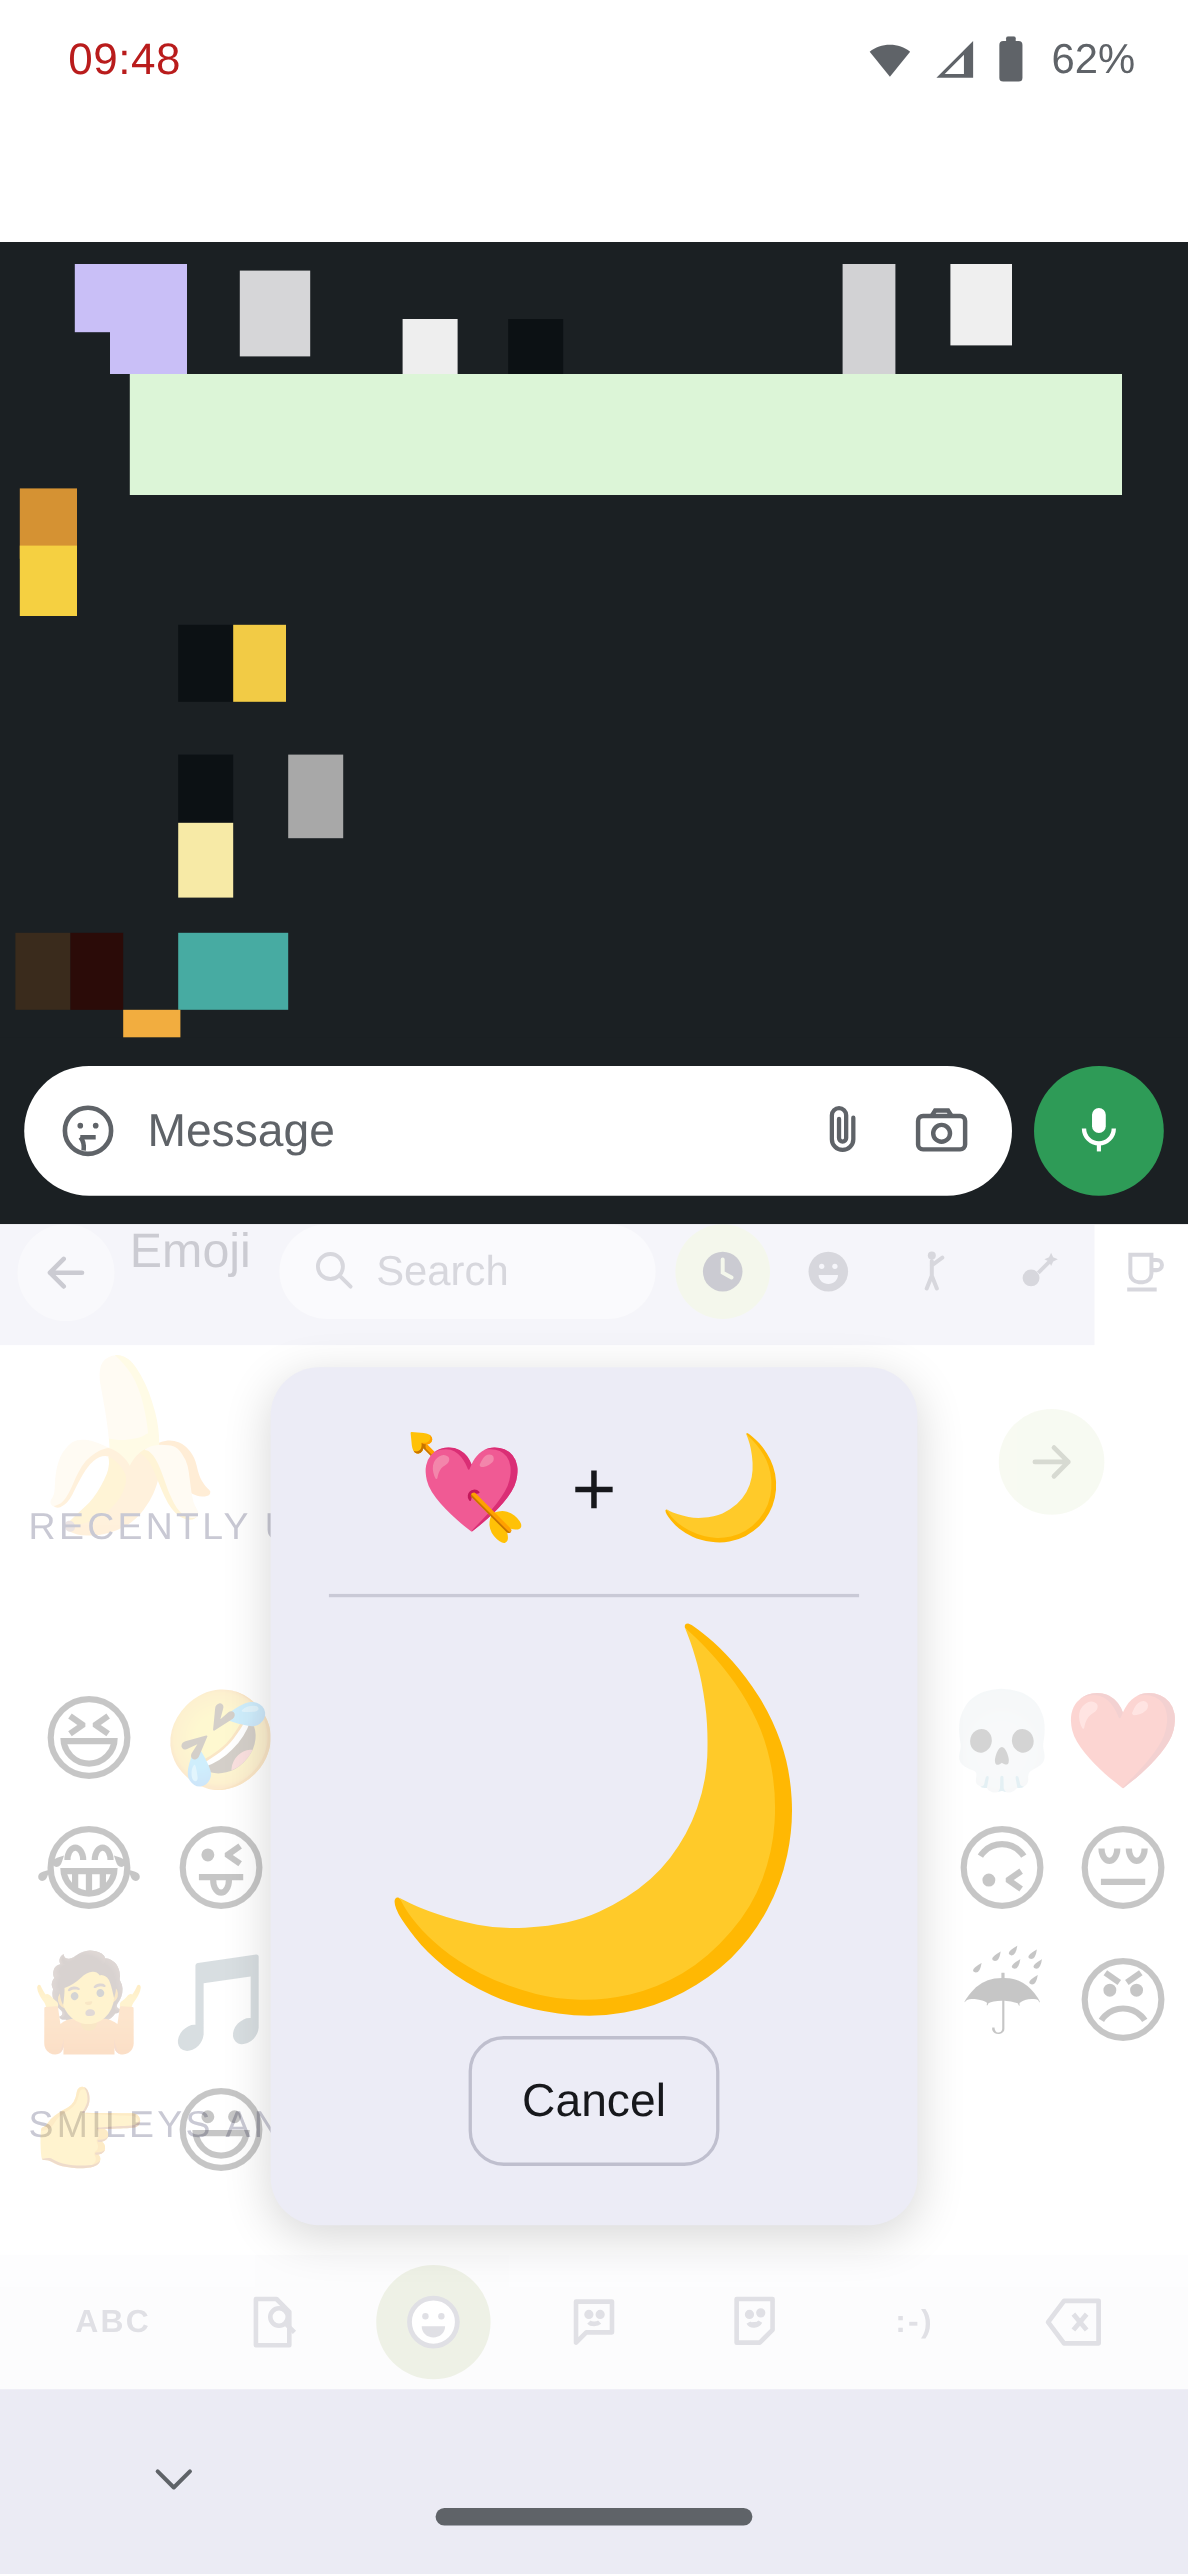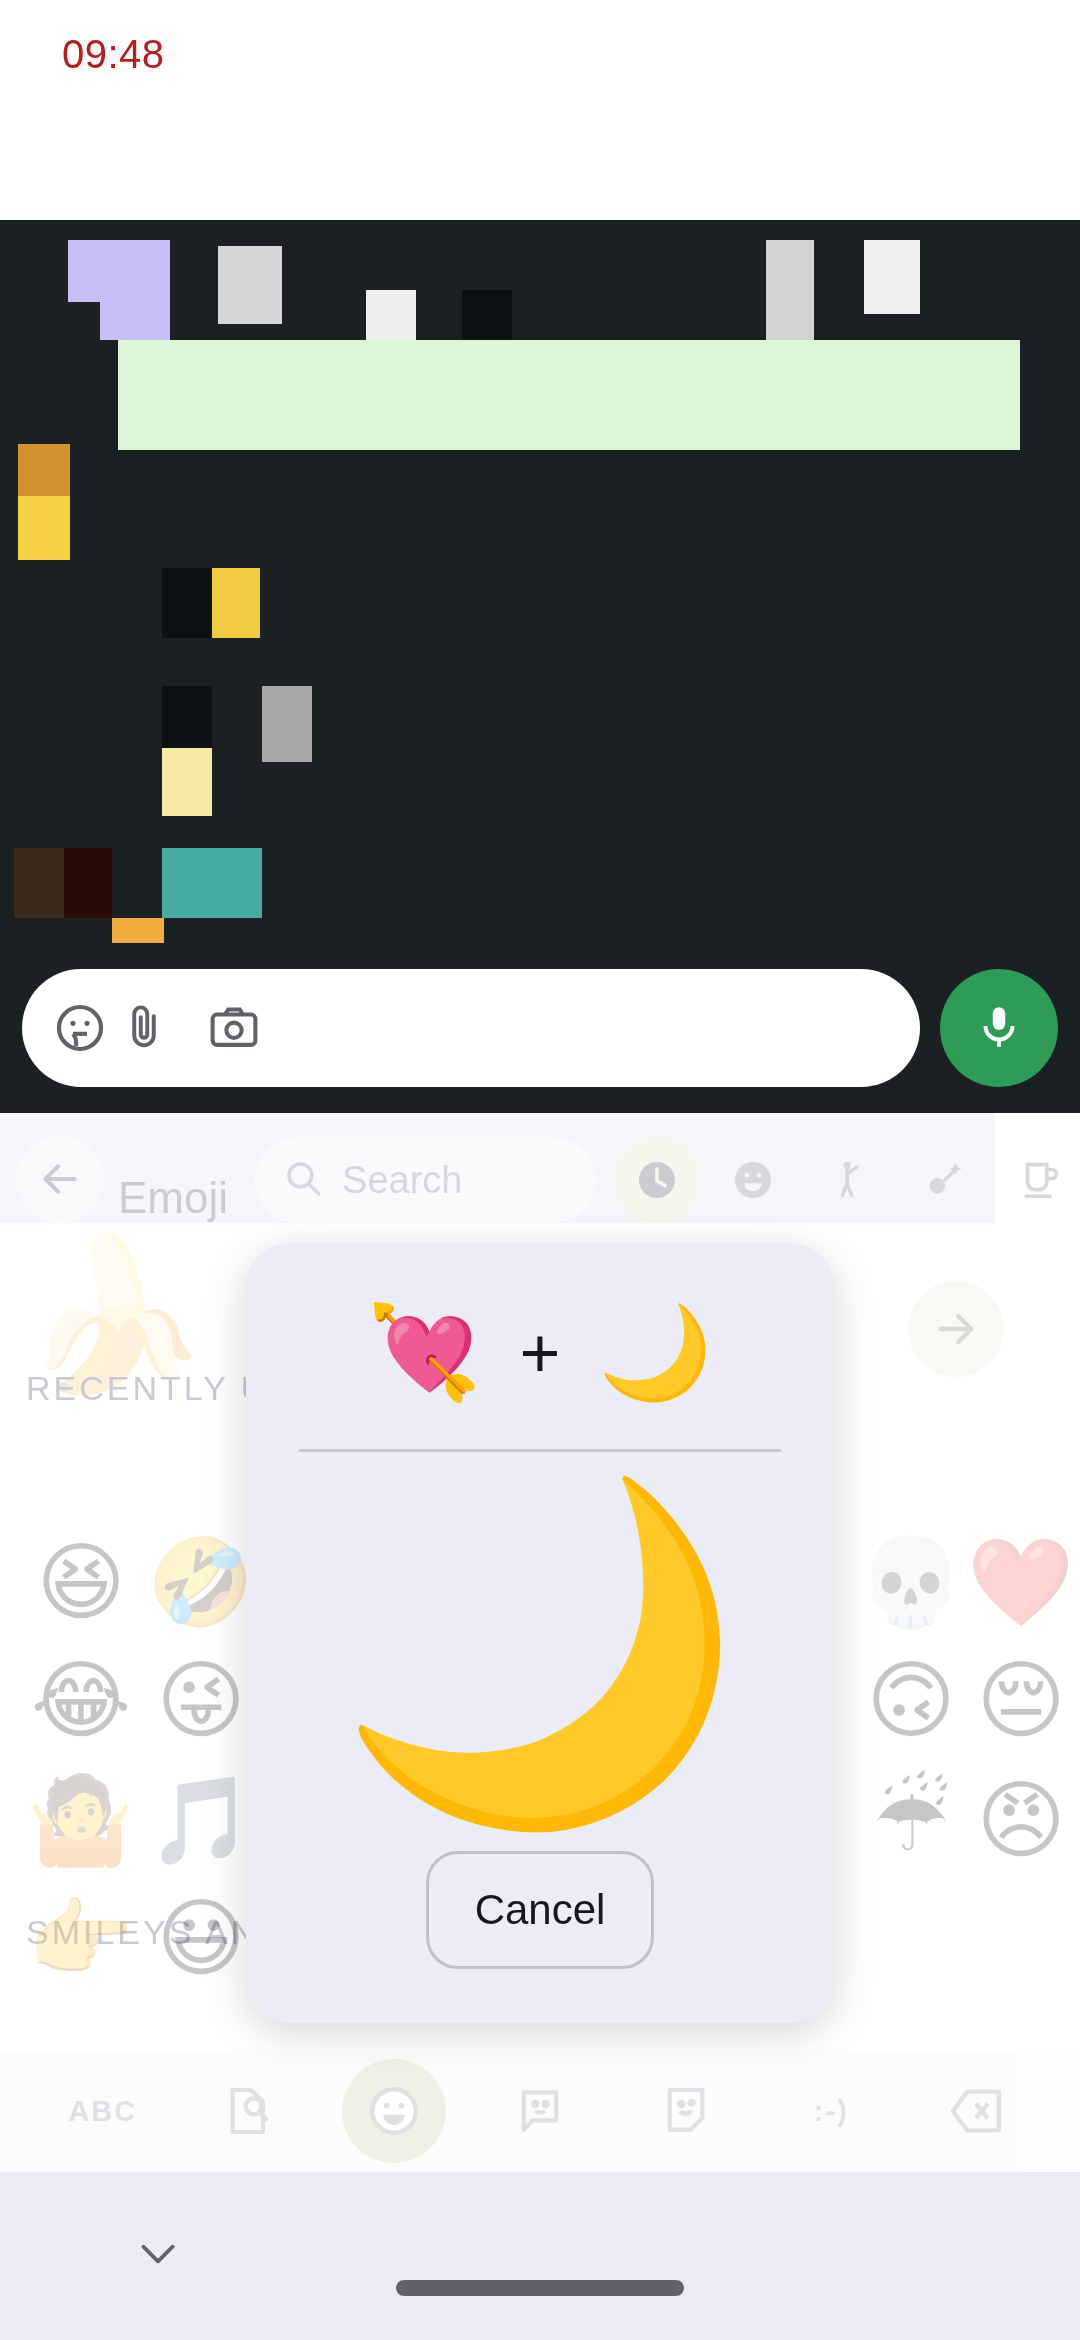--- a/index.html
+++ b/index.html
@@ -47,21 +47,21 @@
   }
   .composer-icon { width:64px; height:64px; display:flex; align-items:center; justify-content:center; }
   .mic-btn {
     width:118px; height:118px; border-radius:50%; background:#2e9b57;
     display:flex; align-items:center; justify-content:center; margin-left:20px;
   }
 
   
   .emoji-header {
     position:absolute; left:0; top:1113px; width:995px; height:110px;
-    background:#ebebf4; display:flex; align-items:flex-end; padding-left:16px;
+    background:#ebebf4; display:flex; align-items:flex-start; padding-left:16px;
     opacity:0.45;
   }
   .hdr-back {
     width:88px; height:88px; border-radius:50%; background:#f3f3fa;
     display:flex; align-items:center; justify-content:center; flex:none;
   }
   .hdr-title { font-size:44px; color:#8e8e9c; margin:0 26px 0 14px; flex:none; }
   .hdr-search {
     width:342px; height:86px; border-radius:44px; background:#f4f4fb;
     display:flex; align-items:center; padding-left:28px; gap:18px; flex:none;
@@ -159,20 +159,40 @@
   .btn-cancel { border:3px solid #bfbfce; color:#17181c; min-width:222px; background:transparent; }
   .btn-send { background:#d6edab; color:#10200a; min-width:222px; }
 </style>
 </head>
 <body>
 
 <div id="screen">
 
   <div class="statusbar">
     <div class="status-clock">09:48</div>
+    <div class="status-icons">
+      <span>
+        <svg width="42" height="42" viewBox="0 0 24 24" fill="#5f6368">
+          <path d="M12 21l10.5-13C19.5 5.7 16 4.4 12 4.4S4.5 5.7 1.5 8L12 21z"></path>
+        </svg>
+      </span>
+      <span>
+        <svg width="40" height="40" viewBox="0 0 24 24" fill="#5f6368">
+          <path d="M2 22h20V2L2 22z"></path>
+          <path d="M17 9.5v10.5h-10.5z" fill="#ffffff"></path>
+        </svg>
+      </span>
+      <span>
+        <svg width="26" height="42" viewBox="0 0 14 24" fill="#5f6368">
+          <rect x="4.5" y="0" width="5" height="3" rx="1"></rect>
+          <rect x="1" y="2.5" width="12" height="21" rx="2"></rect>
+        </svg>
+      </span>
+      <span class="battery-pct">62%</span>
+    </div>
   </div>
 
   <div class="chat-area">
     <div class="chat-dark"></div>
     <div id="redactions">
         <div class="rb" style="left: 68px; top: 132px; width: 102px; height: 62px; background: rgb(201, 191, 247);"></div>
         <div class="rb" style="left: 100px; top: 132px; width: 70px; height: 100px; background: rgb(201, 191, 247);"></div>
         <div class="rb" style="left: 218px; top: 138px; width: 64px; height: 78px; background: rgb(214, 214, 216);"></div>
         <div class="rb" style="left: 366px; top: 182px; width: 50px; height: 58px; background: rgb(238, 238, 238);"></div>
         <div class="rb" style="left: 462px; top: 182px; width: 50px; height: 58px; background: rgb(12, 17, 20);"></div>
@@ -197,20 +217,21 @@
       <div class="msg-pill">
         <span class="composer-icon">
           <svg width="56" height="56" viewBox="0 0 24 24" fill="none" stroke="#5f6368" stroke-width="1.8">
             <path d="M21 12a9 9 0 1 1-9-9 9 9 0 0 1 9 9z"></path>
             <circle cx="9" cy="10" r="1.1" fill="#5f6368" stroke="none"></circle>
             <circle cx="15" cy="10" r="1.1" fill="#5f6368" stroke="none"></circle>
             <path d="M9 14.5c1.2 1.3 1.5 3.5 1.3 5.2"></path>
             <path d="M9 14.5h6"></path>
           </svg>
         </span>
+        <span class="msg-placeholder" title="Message">Message</span>
         <span class="composer-icon">
           <svg width="52" height="52" viewBox="0 0 24 24" fill="none" stroke="#5f6368" stroke-width="1.8" stroke-linecap="round">
             <path d="M16.5 6.5v9a4.5 4.5 0 0 1-9 0V5.5a3 3 0 0 1 6 0v9.5a1.5 1.5 0 0 1-3 0V7"></path>
           </svg>
         </span>
         <span class="composer-icon" style="margin-left:26px;">
           <svg width="54" height="54" viewBox="0 0 24 24" fill="none" stroke="#5f6368" stroke-width="1.8">
             <rect x="2.5" y="6" width="19" height="13.5" rx="2"></rect>
             <circle cx="12" cy="13" r="3.4"></circle>
             <path d="M8 6l1.4-2.2h5.2L16 6"></path>

